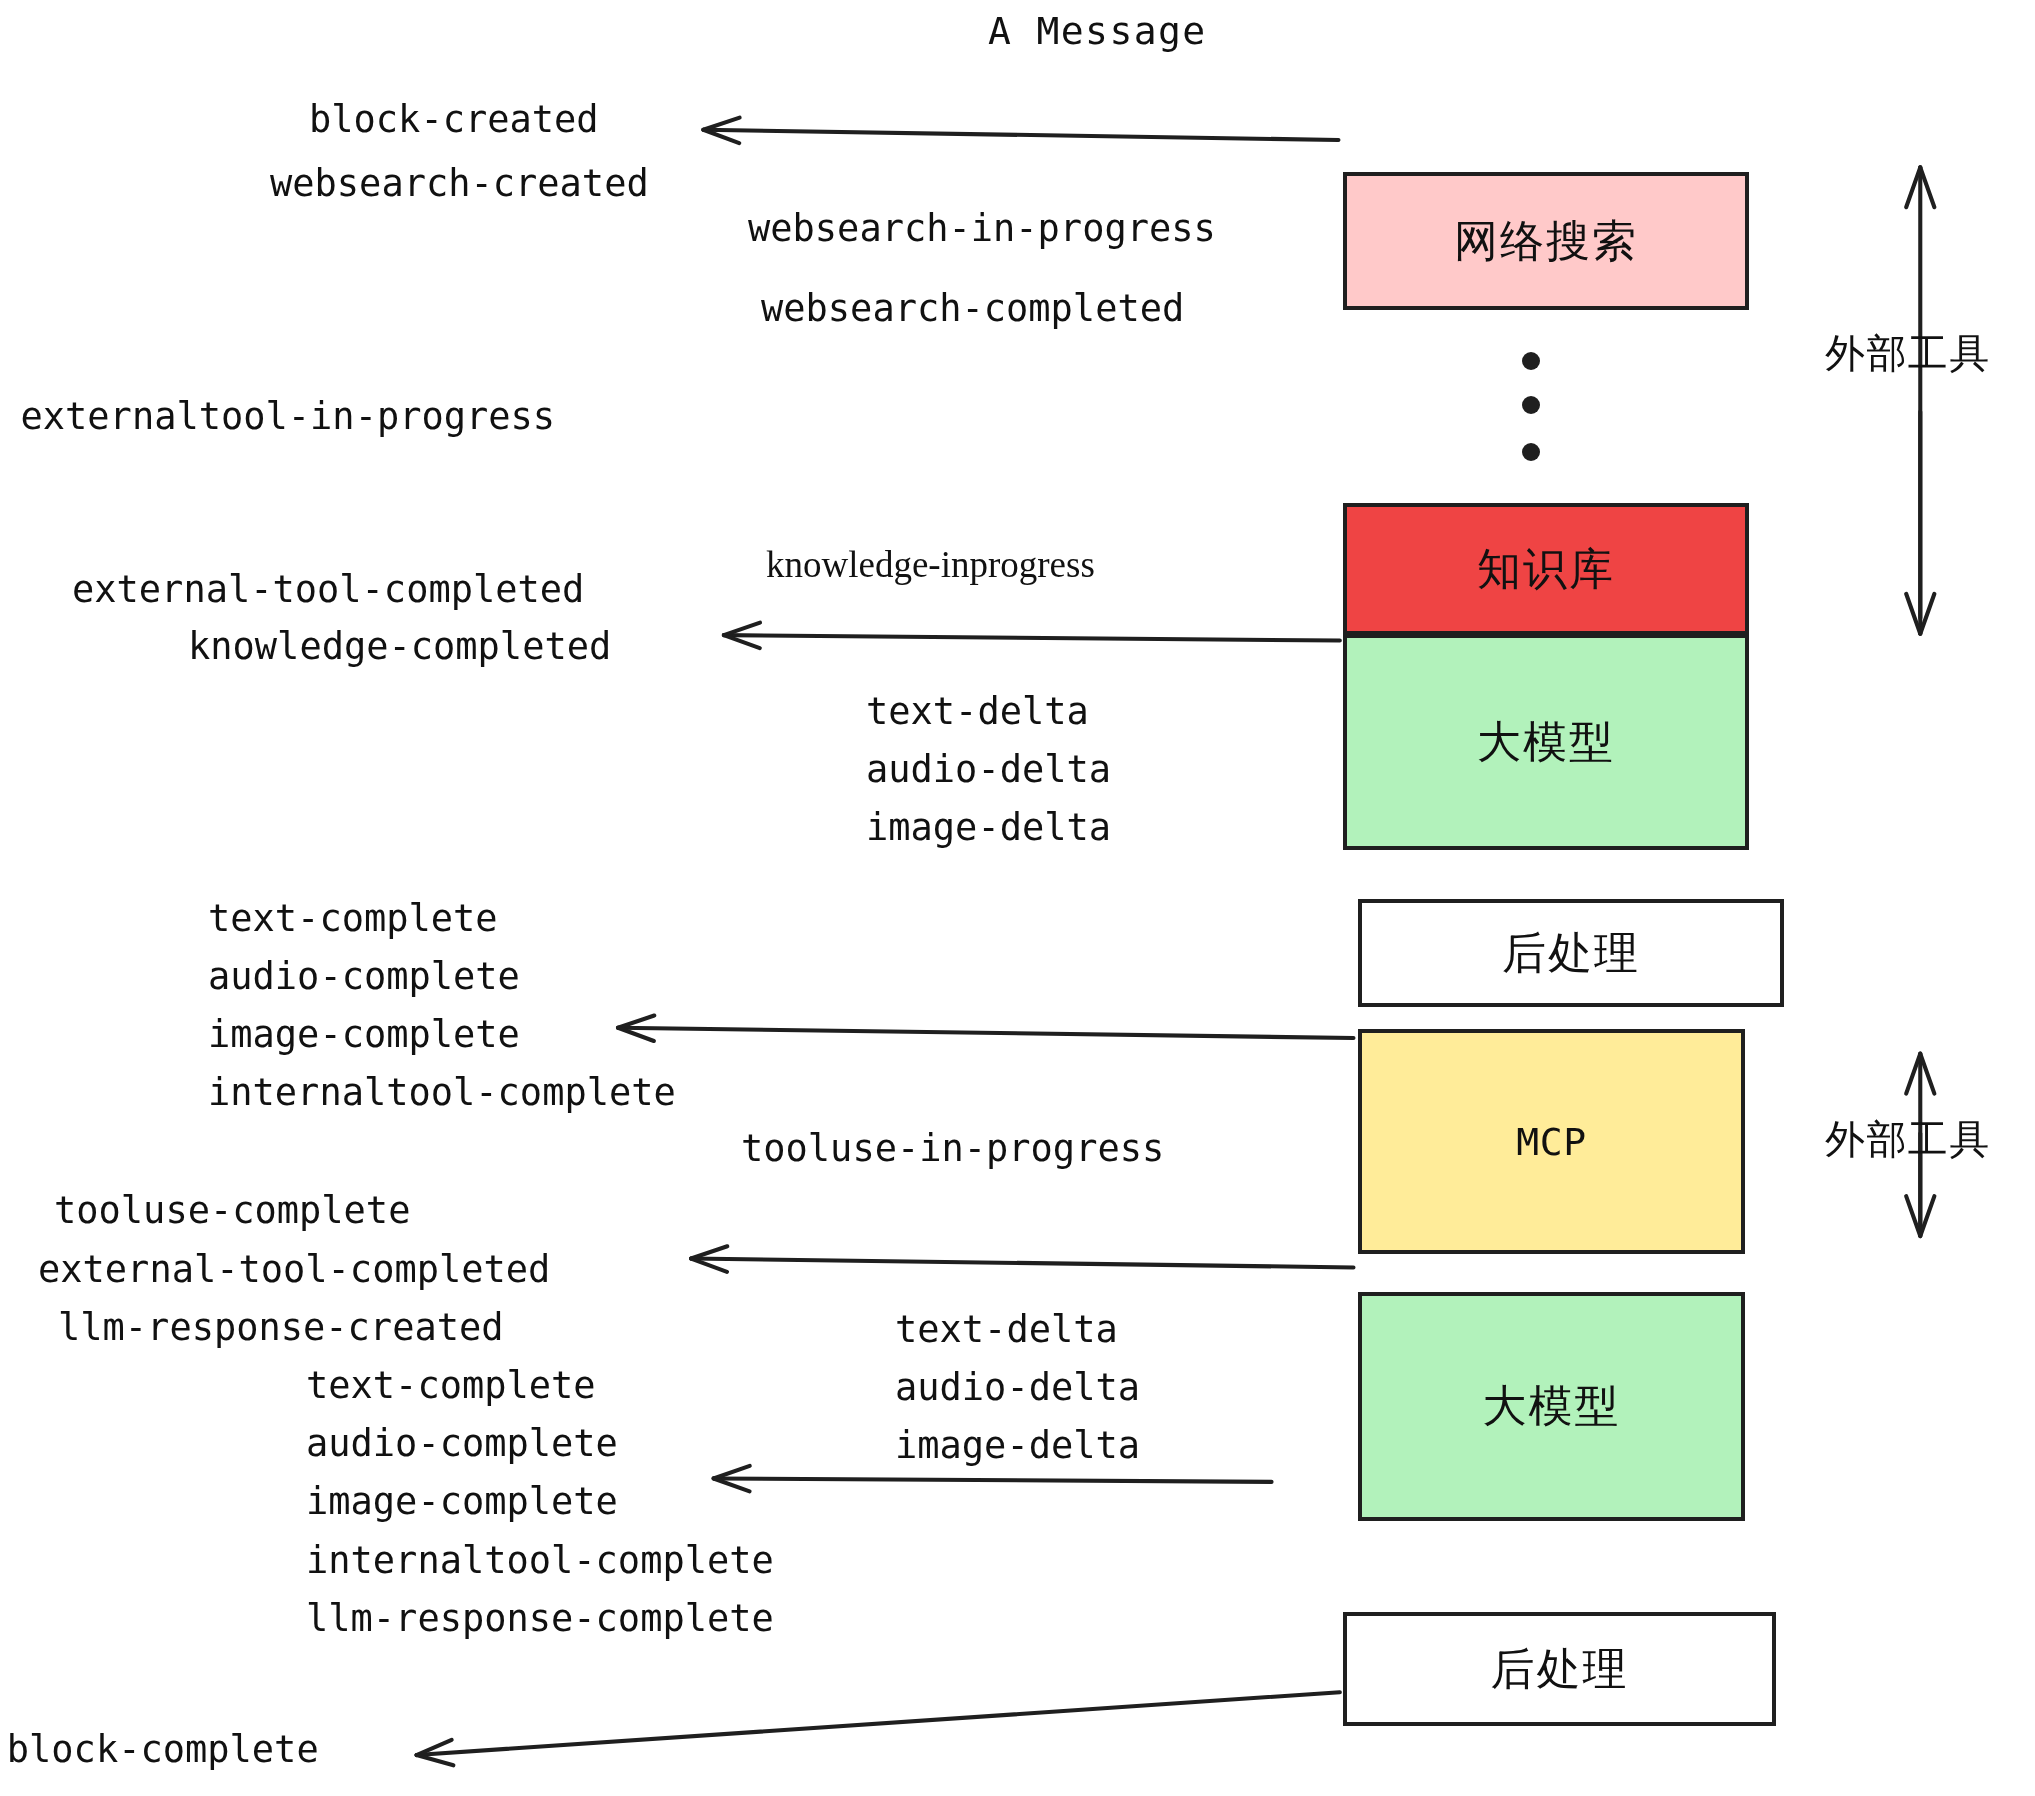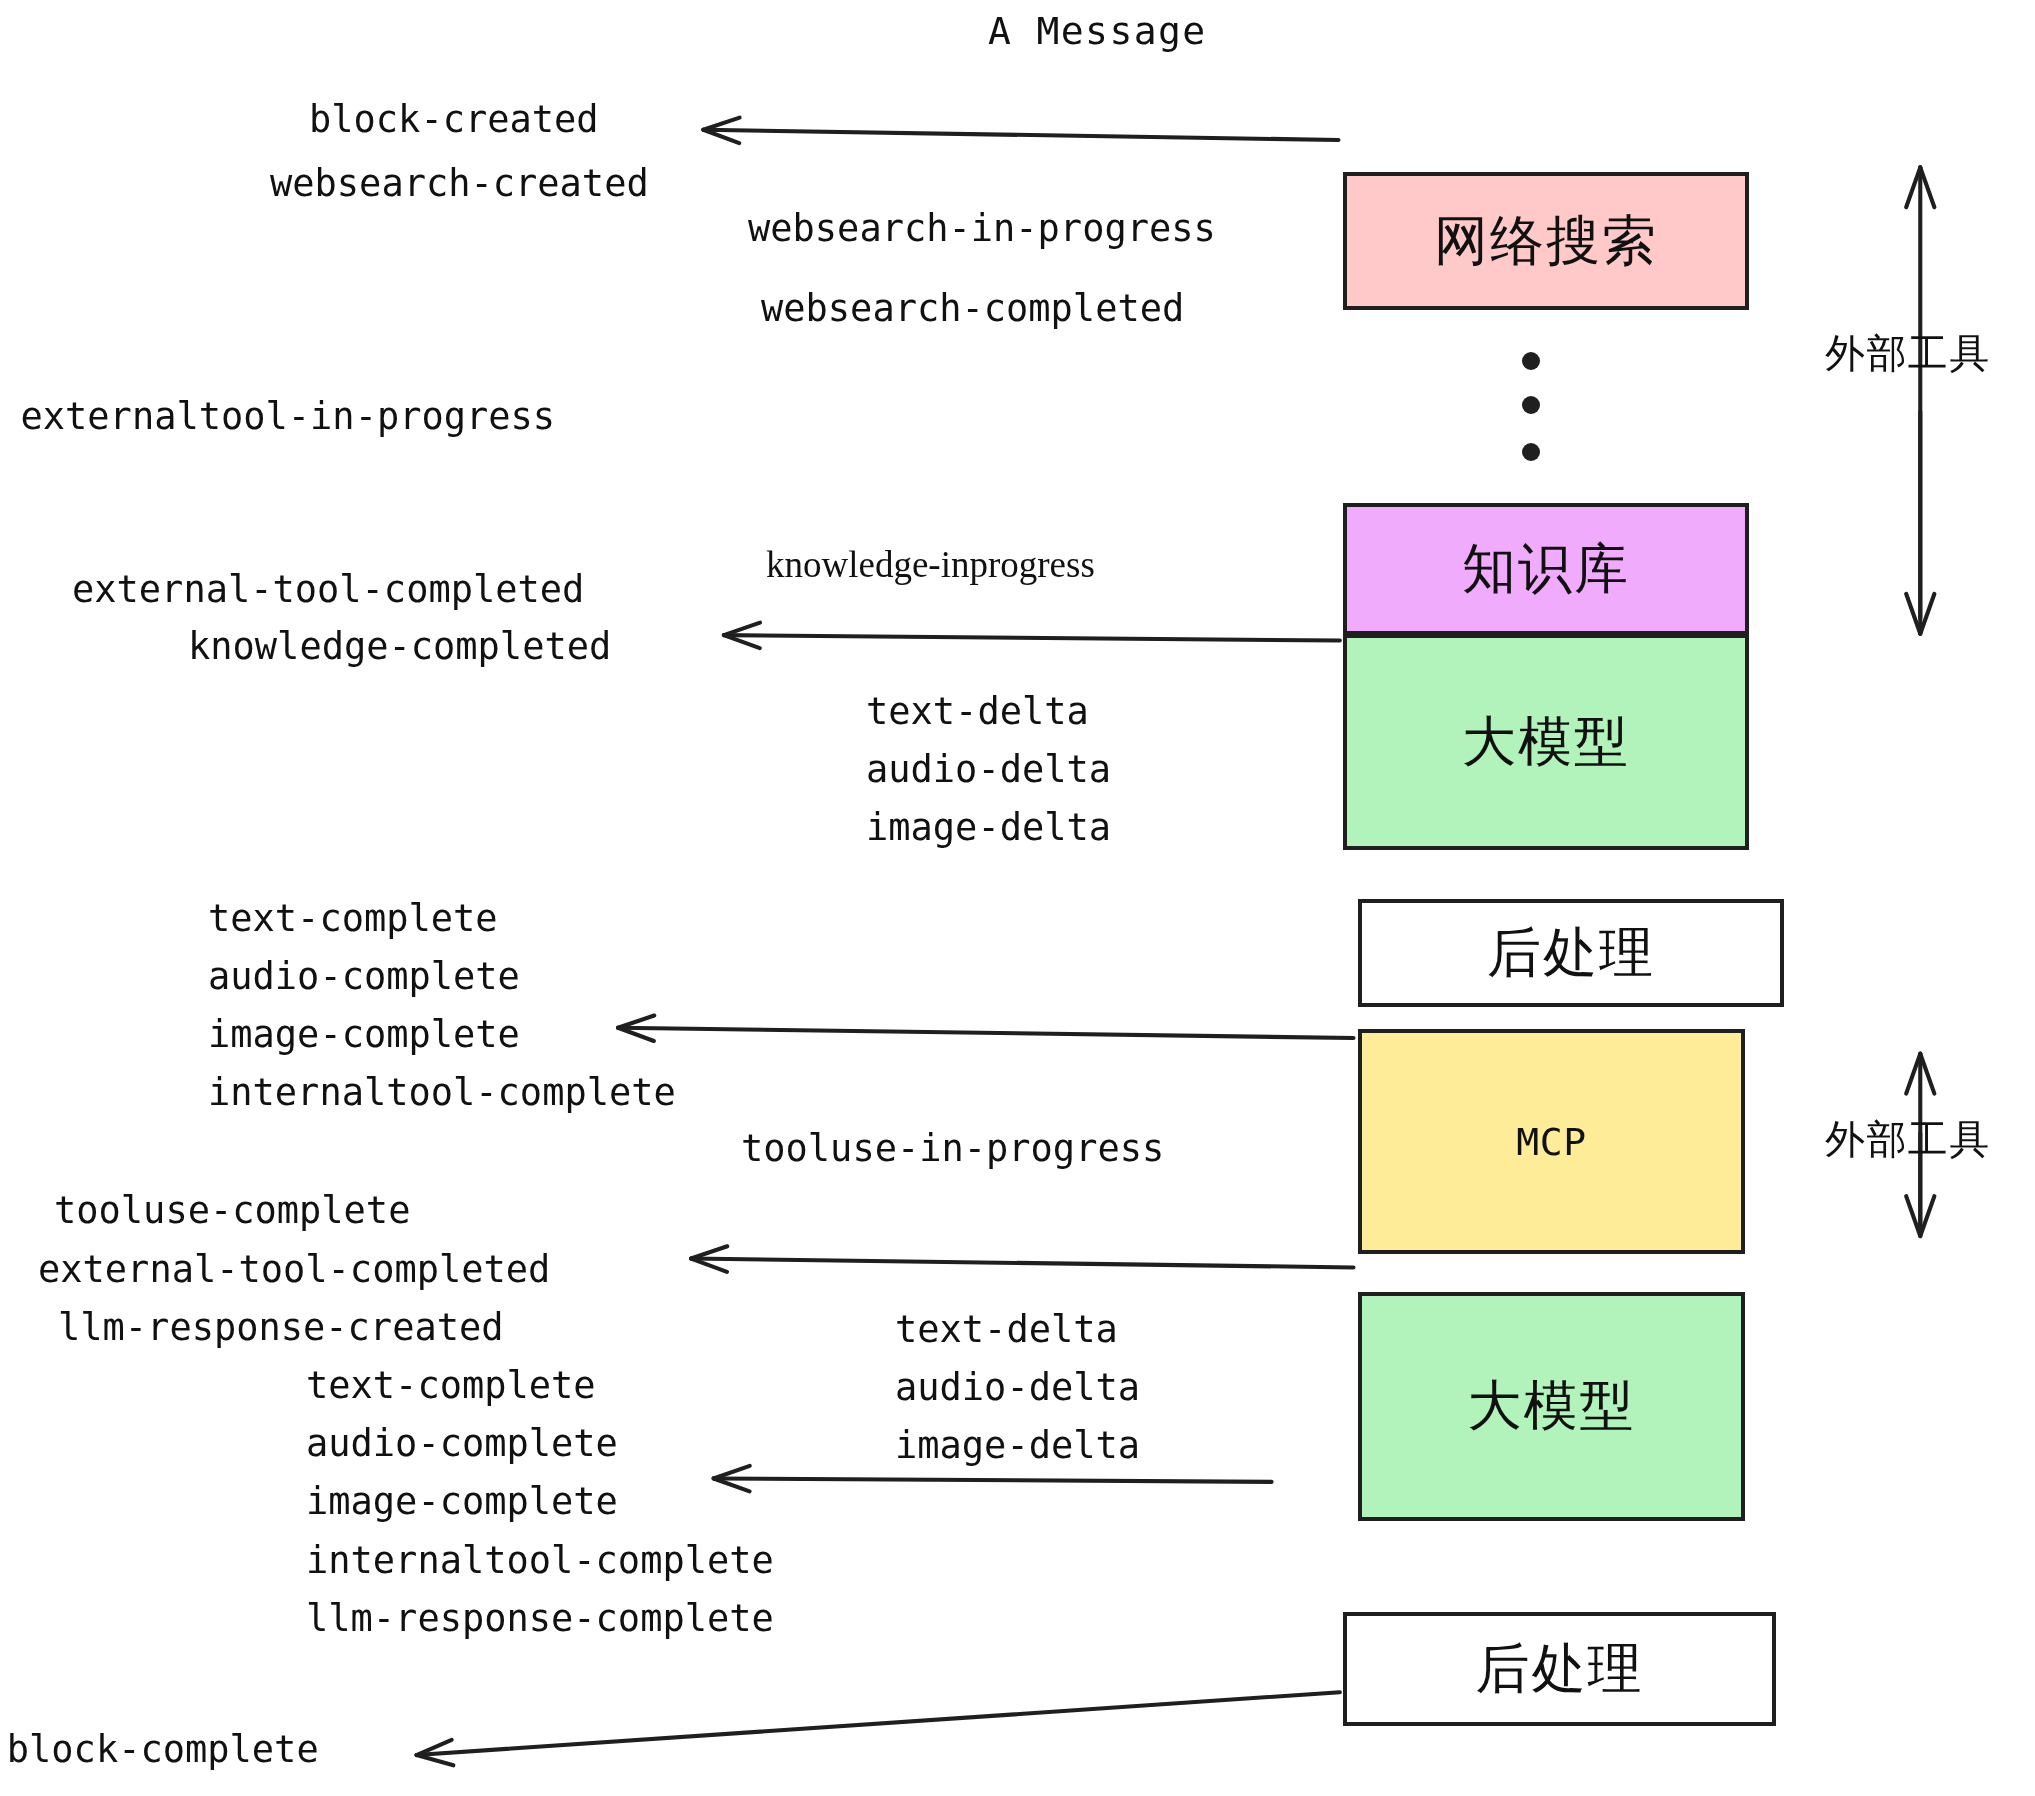--- a/index.html
+++ b/index.html
@@ -43,21 +43,21 @@
   }
   .node {
     position: absolute;
     box-sizing: border-box;
     border: 4.1px solid #1f1f1f;
     display: flex;
     align-items: center;
     justify-content: center;
     color: #111111;
     font-family: "DejaVu Sans", "Liberation Sans", sans-serif;
-    font-size: 54px;
+    font-size: 44px;
     letter-spacing: 2px;
   }
   .node.mono {
     font-family: "DejaVu Sans Mono", "Liberation Mono", monospace;
     font-size: 38px;
     letter-spacing: 0.7px;
   }
   .side-label {
     position: absolute;
     font-family: Liberation Mono, monospace;
@@ -109,21 +109,21 @@
       <line x1="2812" y1="1543" x2="2791.3238002872695" y2="1601.4507892627576" stroke="#1f1f1f" stroke-width="6" stroke-linecap="round"></line>
       <line x1="2812" y1="1660" x2="2812" y2="1810" stroke="#1f1f1f" stroke-width="6" stroke-linecap="round"></line>
       <line x1="2812" y1="1810" x2="2791.3238002872695" y2="1751.5492107372424" stroke="#1f1f1f" stroke-width="6" stroke-linecap="round"></line>
       <line x1="2812" y1="1810" x2="2832.6761997127305" y2="1751.5492107372424" stroke="#1f1f1f" stroke-width="6" stroke-linecap="round"></line>
     </svg>
 
   <div class="title" style="left:988px; top:9px;">A Message</div>
 
   <div id="nodes">
       <div class="node" style="left: 1343px; top: 172px; width: 406px; height: 138px; background: rgb(255, 201, 201);">网络搜索</div>
-      <div class="node" style="left: 1343px; top: 503px; width: 406px; height: 132px; background: #f0abfc;">知识库</div>
+      <div class="node" style="left: 1343px; top: 503px; width: 406px; height: 132px; background: #ef4444;">知识库</div>
       <div class="node" style="left: 1343px; top: 634px; width: 406px; height: 216px; background: rgb(178, 242, 187);">大模型</div>
       <div class="node" style="left: 1358px; top: 899px; width: 426px; height: 108px; background: rgb(255, 255, 255);">后处理</div>
       <div class="node mono" style="left: 1358px; top: 1029px; width: 387px; height: 225px; background: rgb(255, 236, 153);">MCP</div>
       <div class="node" style="left: 1358px; top: 1292px; width: 387px; height: 229px; background: rgb(178, 242, 187);">大模型</div>
       <div class="node" style="left: 1343px; top: 1612px; width: 433px; height: 114px; background: rgb(255, 255, 255);">后处理</div>
     </div>
   <div id="events">
       <div class="evt" style="left: 309px; top: 101px;">block-created</div>
       <div class="evt" style="left: 270px; top: 165px;">websearch-created</div>
       <div class="evt" style="left: 748px; top: 210px;">websearch-in-progress</div>

